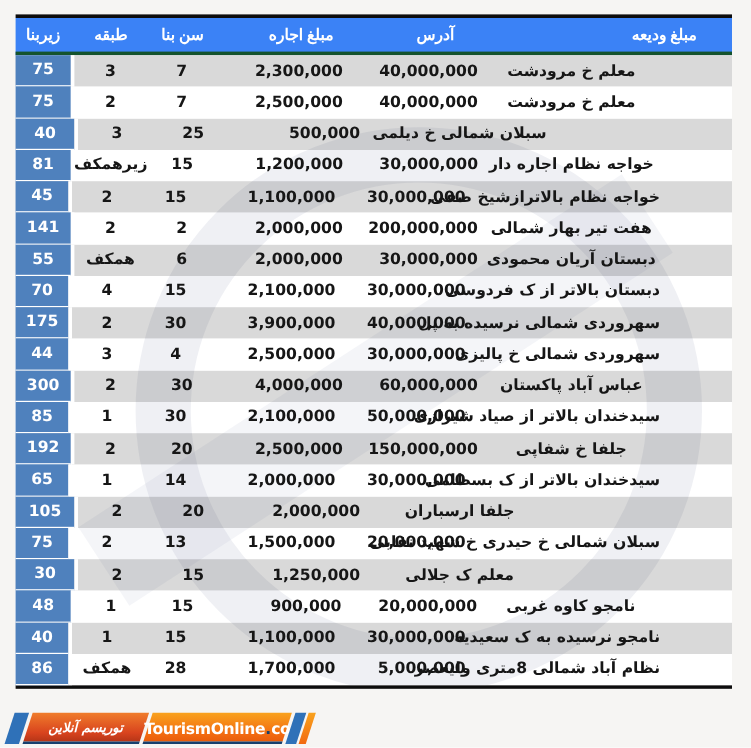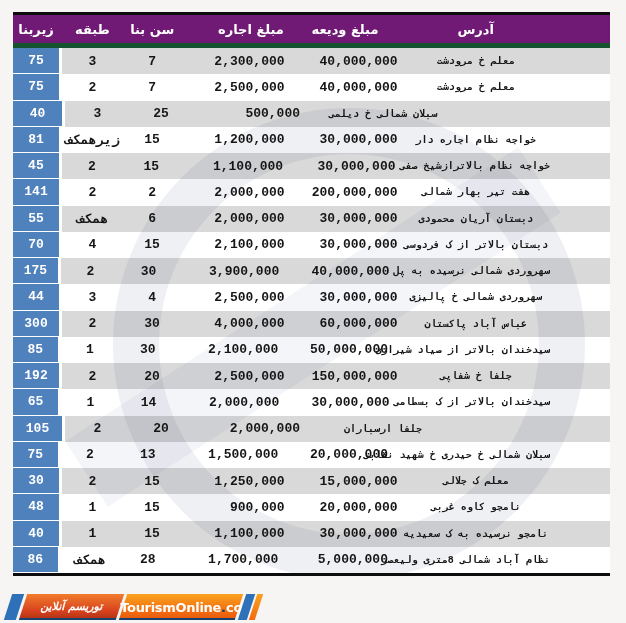--- a/index.html
+++ b/index.html
@@ -8,25 +8,25 @@
     background:#f6f5f3;
     font-family:"DejaVu Sans",sans-serif;
   }
   
   .tbl{
     position:absolute;left:13px;top:12px;width:597px;
     border-top:3px solid #0d0d0d;border-bottom:3px solid #0d0d0d;
   }
   .hdr{
     display:flex;height:28px;align-items:center;
-    background:#701a75;border-bottom:5px solid #14532d;
-    color:#fff;font-weight:bold;font-size:13px;
+    background:#3b82f6;border-bottom:3px solid #14532d;
+    color:#fff;font-weight:bold;font-size:13px;font-family:Liberation Serif, serif;
   }
   .hcell{text-align:center;box-sizing:border-box;}
-  .tbody{position:relative;background:#ffffff;font-family:Liberation Mono, monospace;}
+  .tbody{position:relative;background:#ffffff;}
   .row{
     display:flex;height:26.25px;align-items:center;position:relative;z-index:1;
     font-weight:bold;font-size:13px;color:#161616;
   }
   .stripe-gray{background:rgba(0,0,0,0.15);}
   .stripe-white{background:transparent;}
   
   .c-area   {width:49px;}
   .c-gap    {width:3px;}
   .c-floor  {width:65px;}
@@ -37,21 +37,21 @@
   
   .row .c-area{
     align-self:stretch;display:flex;align-items:center;justify-content:center;
     background:#4f81bd;color:#fff;border-bottom:1px solid #fff;box-sizing:border-box;
   }
   .row .c-gap{align-self:stretch;background:#fff;}
   .row .c-floor,.row .c-age{text-align:center;direction:rtl;}
   .row .c-rent,.row .c-deposit{text-align:right;padding-right:4px;box-sizing:border-box;}
   .row .c-address{
     text-align:center;direction:rtl;padding-right:60px;box-sizing:border-box;
-    white-space:nowrap;font-size:10px;
+    white-space:nowrap;font-size:13px;
   }
   .hdr .c-address{padding-right:60px;direction:rtl;}
   
   .wm{position:absolute;inset:0;z-index:0;pointer-events:none;overflow:hidden;}
   .wm-ring{
     position:absolute;left:100px;top:60px;width:380px;height:380px;border-radius:50%;
     border:46px solid rgba(168,174,196,0.18);
   }
   .wm-band{
     position:absolute;left:30px;top:240px;width:540px;height:78px;
@@ -81,22 +81,22 @@
 </head>
 <body>
 
 <div class="tbl">
   <div class="hdr">
     <div class="hcell c-area">زیربنا</div>
     <div class="hcell c-gap"></div>
     <div class="hcell c-floor">طبقه</div>
     <div class="hcell c-age">سن بنا</div>
     <div class="hcell c-rent">مبلغ اجاره</div>
+    <div class="hcell c-address">آدرس</div>
     <div class="hcell c-deposit">مبلغ ودیعه</div>
-    <div class="hcell c-address">آدرس</div>
   </div>
   <div class="tbody">
     <div class="wm">
       <div class="wm-ring"></div>
       <div class="wm-band"></div>
     </div>
   <div class="row stripe-gray">
     <div class="c-area">75</div>
     <div class="c-gap"></div>
     <div class="c-floor">3</div>
@@ -237,21 +237,20 @@
     <div class="c-rent">1,500,000</div>
     <div class="c-deposit">20,000,000</div>
     <div class="c-address">سبلان شمالی خ حیدری خ شهید نقابی</div>
   </div>
       <div class="row stripe-gray">
     <div class="c-area">30</div>
     <div class="c-gap"></div>
     <div class="c-floor">2</div>
     <div class="c-age">15</div>
     <div class="c-rent">1,250,000</div>
-    <div class="c-deposit">15,000,000</div>
     <div class="c-address">معلم ک جلالی</div>
   </div>
       <div class="row stripe-white">
     <div class="c-area">48</div>
     <div class="c-gap"></div>
     <div class="c-floor">1</div>
     <div class="c-age">15</div>
     <div class="c-rent">900,000</div>
     <div class="c-deposit">20,000,000</div>
     <div class="c-address">نامجو کاوه غربی</div>

